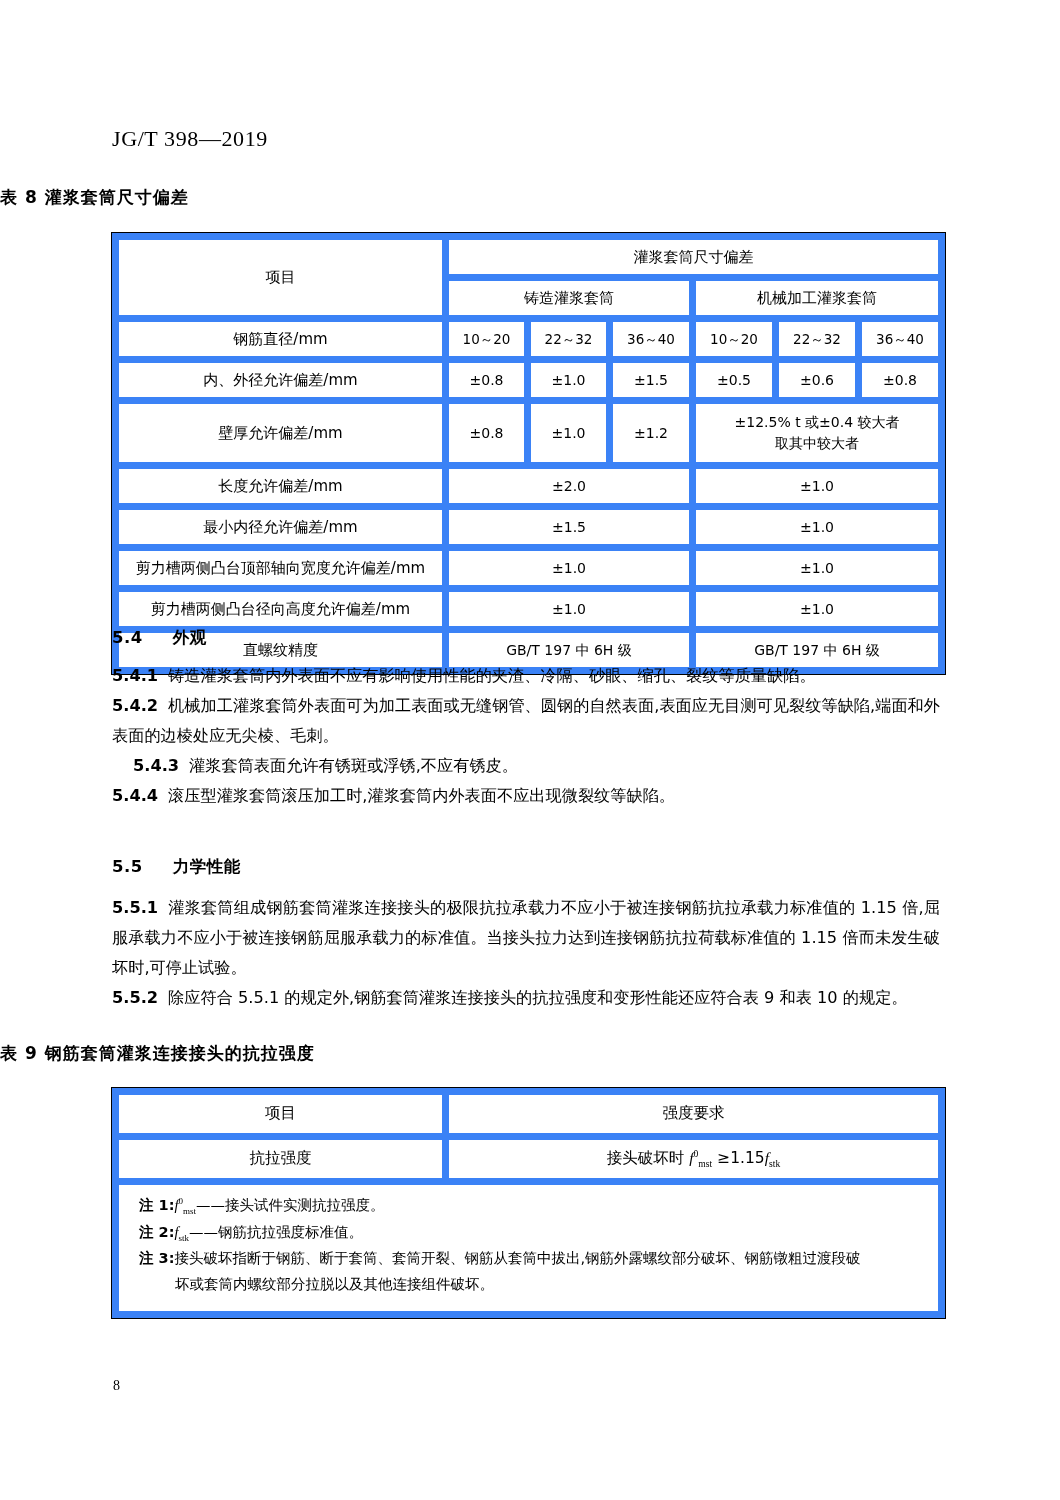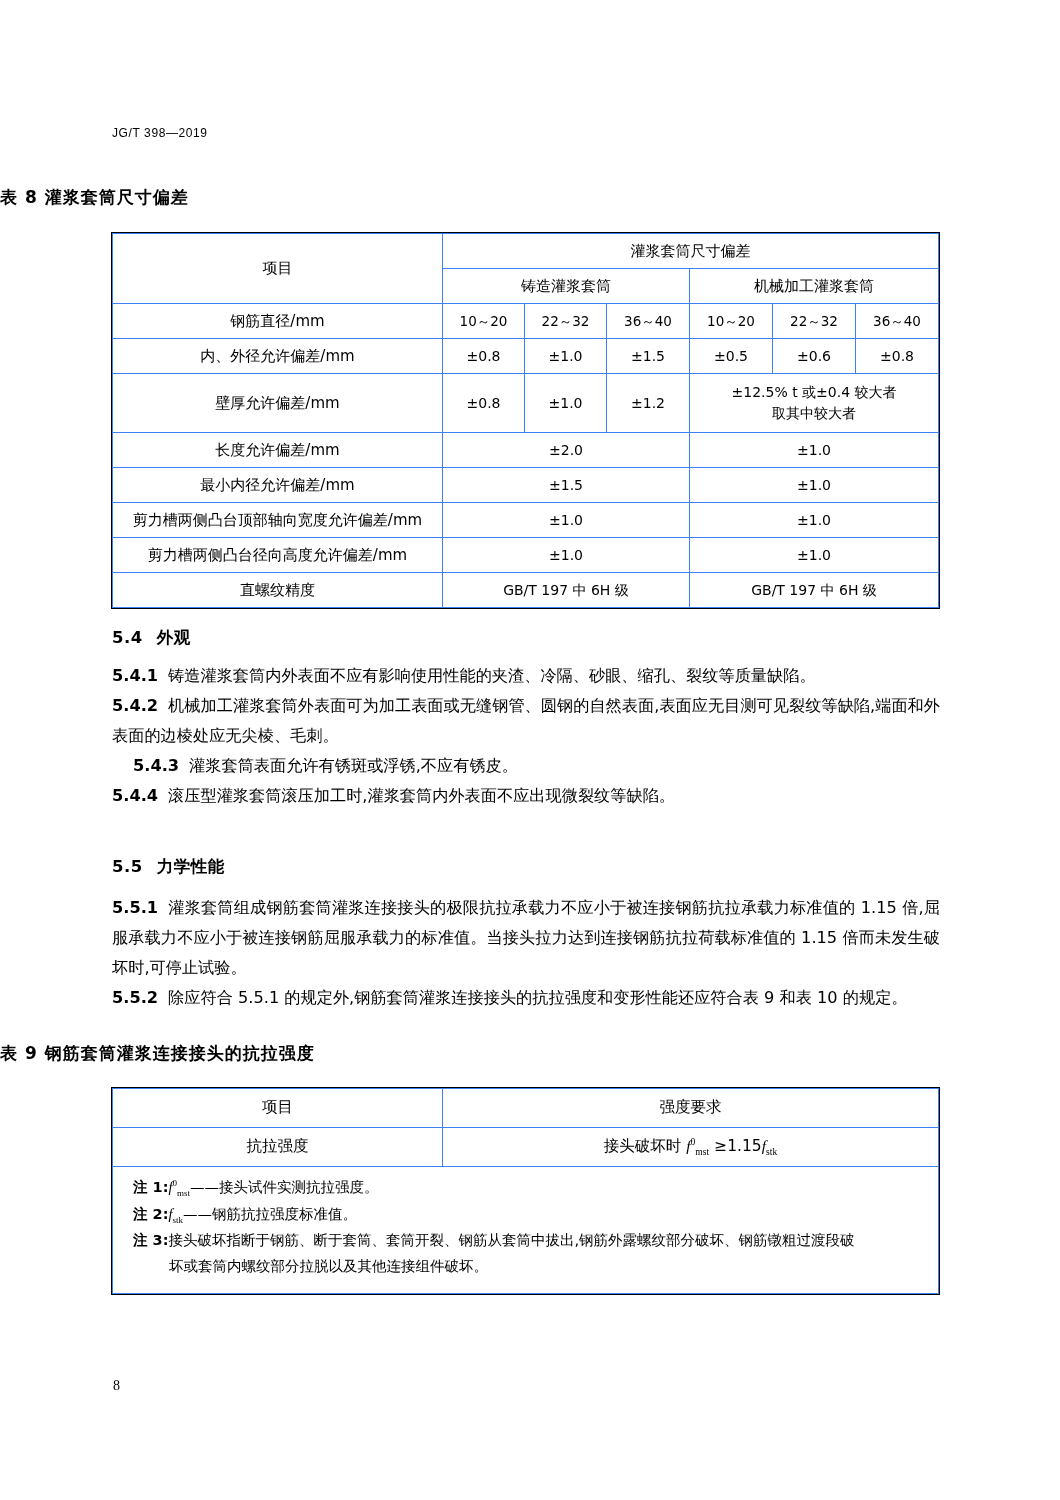--- a/index.html
+++ b/index.html
@@ -18,23 +18,23 @@
   .page {
     position: absolute;
     left: 0; top: 0;
     width: 1060px;
     height: 1500px;
   }
   .runhead {
     position: absolute;
     left: 112px;
     top: 126px;
-    font-size: 12px;
+    font-size: 22px;
     letter-spacing: 0.6px;
-    font-family: Liberation Sans, sans-serif;
+    font-family: Liberation Serif, serif;
     white-space: nowrap;
   }
   .tbl-title {
     position: absolute;
     width: 1060px;
     font-size: 17px;
     font-weight: bold;
     letter-spacing: 1px;
     font-family: "DejaVu Sans", sans-serif;
   }
@@ -42,21 +42,21 @@
   #t9-title { top: 1042px; }
 
   table.doc {
     position: absolute;
     border-collapse: collapse;
     table-layout: fixed;
     font-size: 15px;
     font-family: "DejaVu Sans", sans-serif;
   }
   table.doc td, table.doc th {
-    border: 1px solid #3b82f6;
+    border: 7px solid #3b82f6;
     text-align: center;
     vertical-align: middle;
     font-weight: normal;
     padding: 2px 3px;
     line-height: 1.5;
   }
   
   #table8, #table9 {
     outline: 1px solid #000;
   }
@@ -101,21 +101,21 @@
 
   .sec-head {
     position: absolute;
     left: 112px;
     font-size: 16.5px;
     font-weight: bold;
     font-family: "DejaVu Sans", sans-serif;
     letter-spacing: 0.5px;
     white-space: nowrap;
   }
-  .sec-head .num { margin-right: 14px; }
+  .sec-head .num { margin-right: 30px; }
 
   .para {
     position: absolute;
     left: 112px;
     width: 828px;
     font-size: 16.2px;
     font-family: "DejaVu Sans", sans-serif;
     line-height: 30px;
     text-align: justify;
   }

